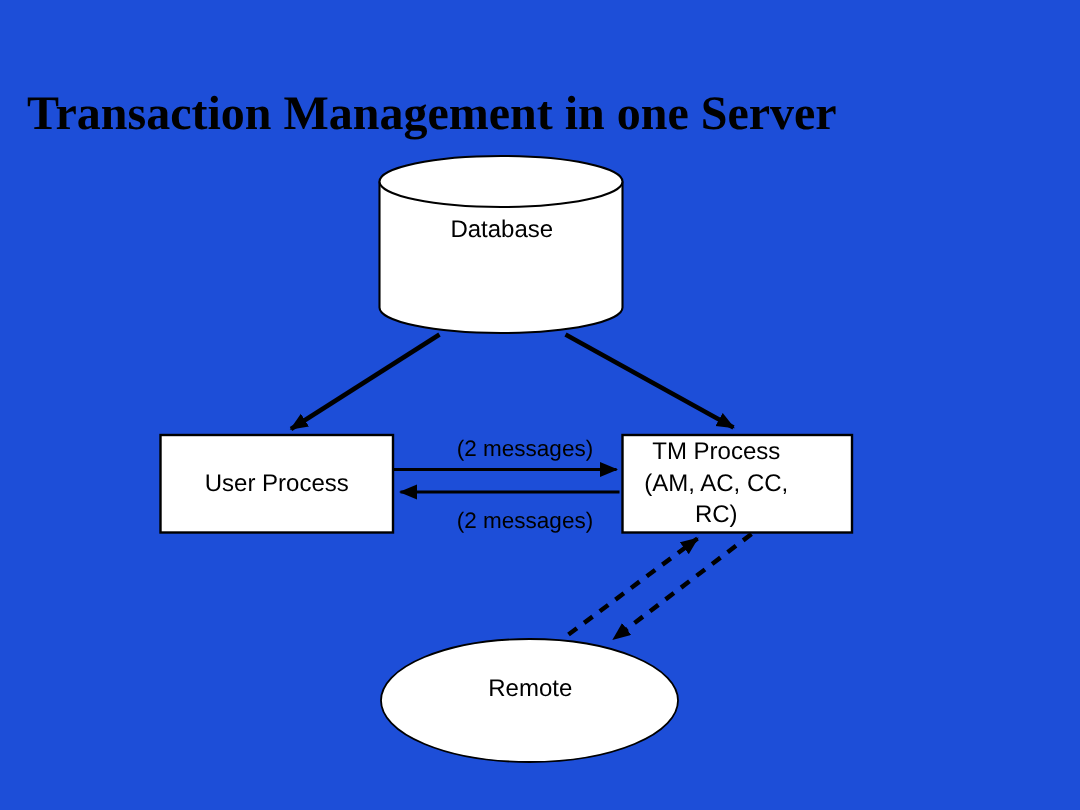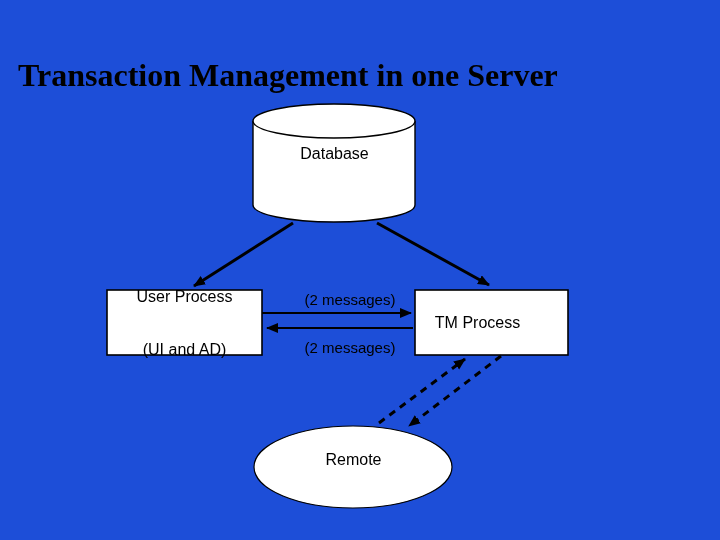--- a/index.html
+++ b/index.html
@@ -120,25 +120,25 @@
   </svg>
 
   <div class="slide-title">Transaction Management in one Server</div>
 
   <div class="label db-label">
     <div>Database</div>
   </div>
 
   <div class="label user-box-label">
     <div>User Process</div>
-    <div>(UI and AD)</div>
   </div>
 
   <div class="label tm-box-label">
     <div>TM Process</div>
+    <div>(AM, AC, CC, RC)</div>
   </div>
 
   <div class="label msg-top">(2 messages)</div>
   <div class="label msg-bottom">(2 messages)</div>
 
   <div class="label raid-label">
     <div>Remote</div>
   </div>
 
 </div>

